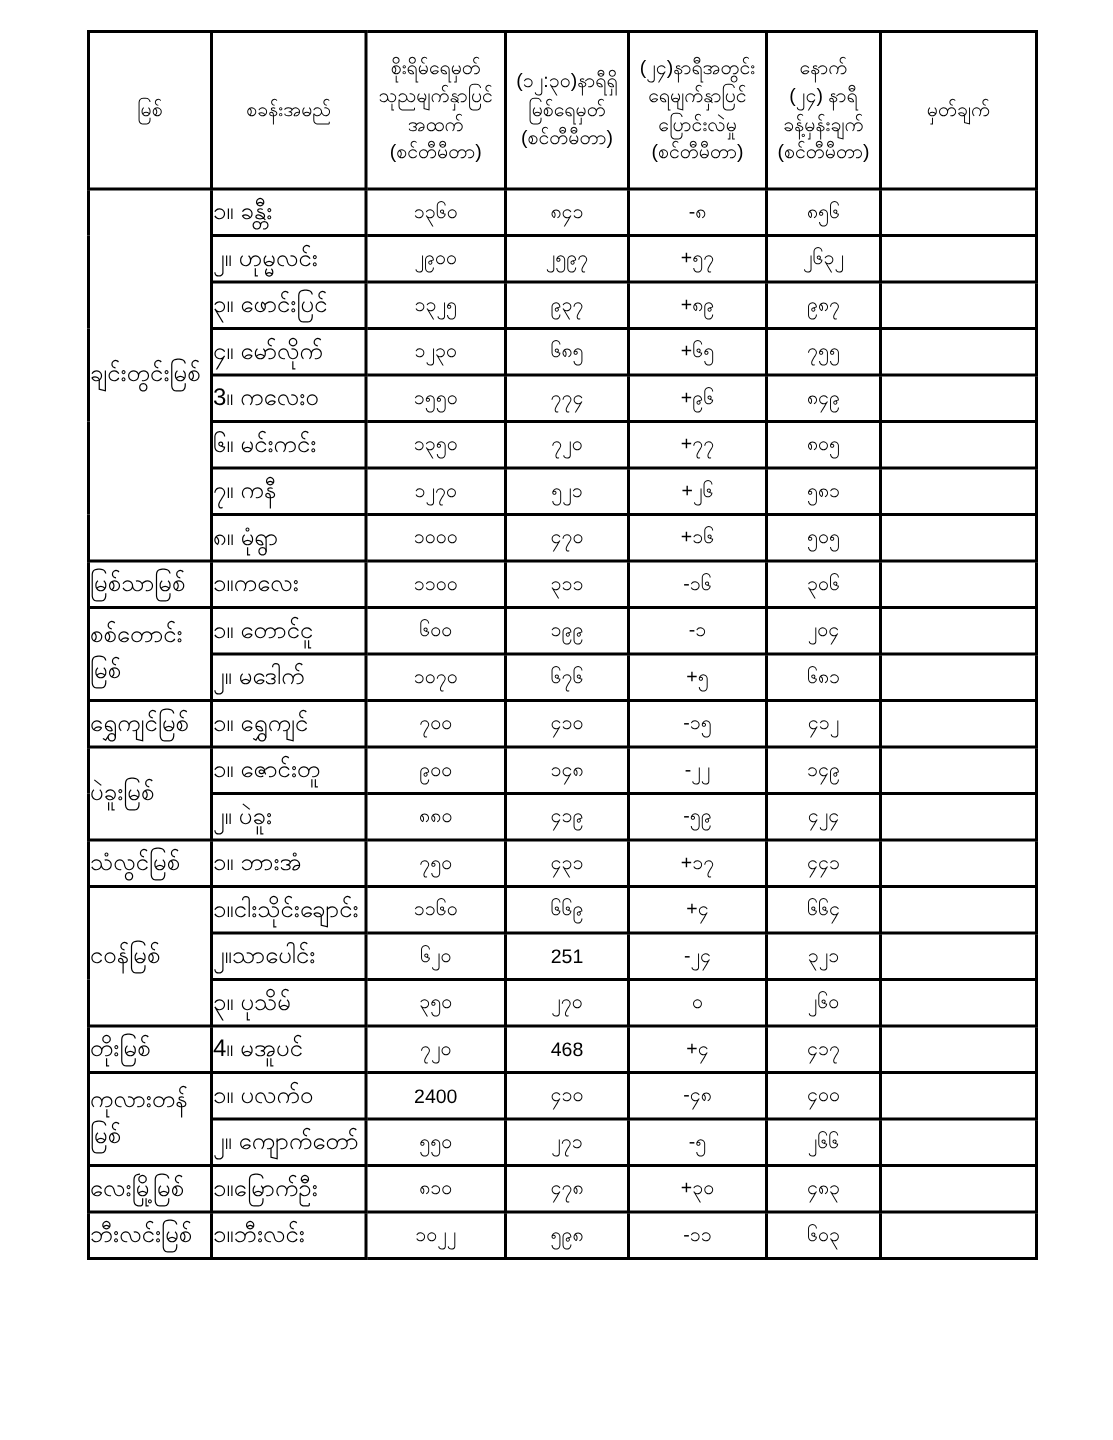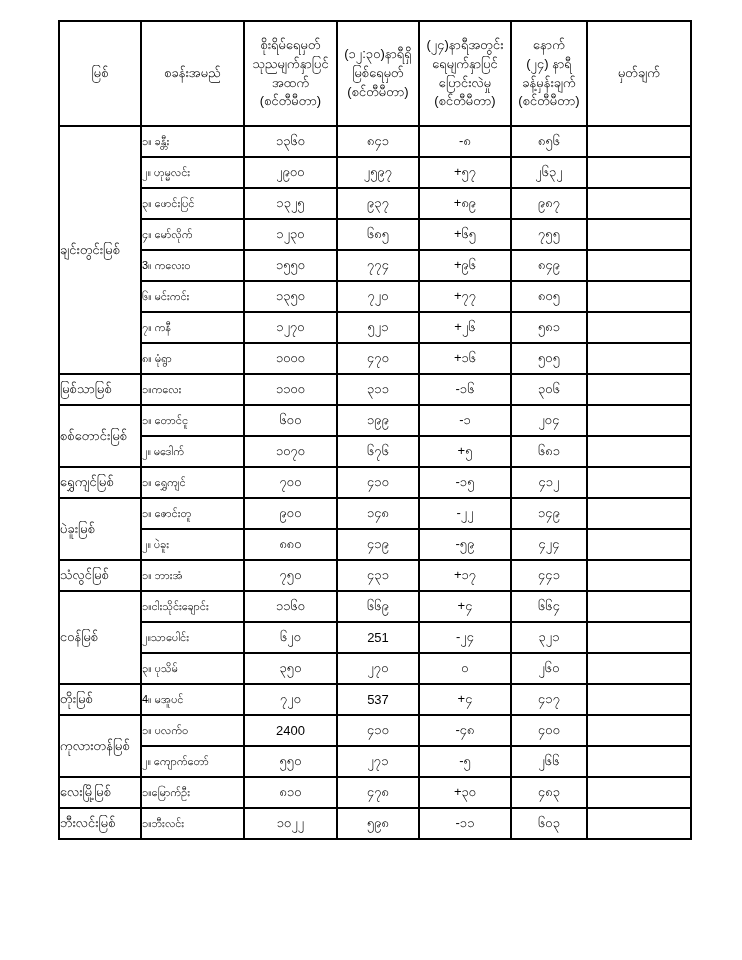--- a/index.html
+++ b/index.html
@@ -38,27 +38,27 @@
     font-size: 13px;
     text-align: center;
     vertical-align: middle;
     white-space: pre-line;
     line-height: 1.45;
   }
   table.river-table tbody tr {
     height: 31px;
   }
   td.river-cell {
-    font-size: 13px;
+    font-size: 16px;
     text-align: left;
     vertical-align: middle;
     padding-left: 2px;
   }
   td.c-station {
-    font-size: 11px;
+    font-size: 16px;
     text-align: left;
     vertical-align: middle;
     padding-left: 5px;
   }
   td.c-danger, td.c-current, td.c-change, td.c-forecast {
     font-size: 13px;
     text-align: center;
     vertical-align: middle;
   }
   td.c-remark {
@@ -258,21 +258,21 @@
           <td class="c-danger">၃၅၀</td>
           <td class="c-current">၂၇၀</td>
           <td class="c-change">၀</td>
           <td class="c-forecast">၂၆၀</td>
           <td class="c-remark"></td>
         </tr>
         <tr>
           <td rowspan="1" class="river-cell">တိုးမြစ်</td>
           <td class="c-station">4။ မအူပင်</td>
           <td class="c-danger">၇၂၀</td>
-          <td class="c-current">537</td>
+          <td class="c-current">468</td>
           <td class="c-change">+၄</td>
           <td class="c-forecast">၄၁၇</td>
           <td class="c-remark"></td>
         </tr>
         <tr>
           <td rowspan="2" class="river-cell">ကုလားတန်မြစ်</td>
           <td class="c-station">၁။ ပလက်ဝ</td>
           <td class="c-danger">2400</td>
           <td class="c-current">၄၁၀</td>
           <td class="c-change">-၄၈</td>

